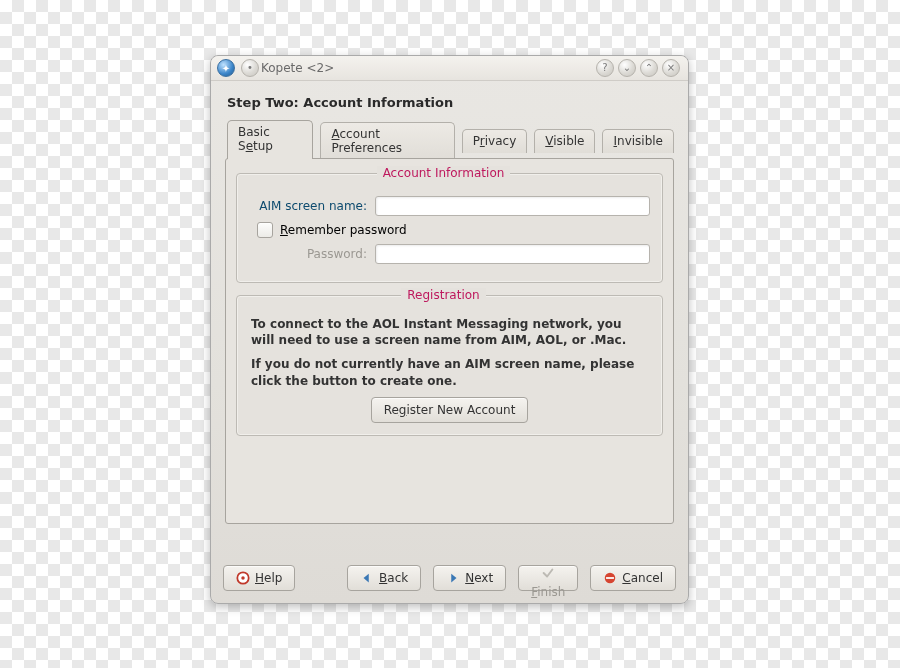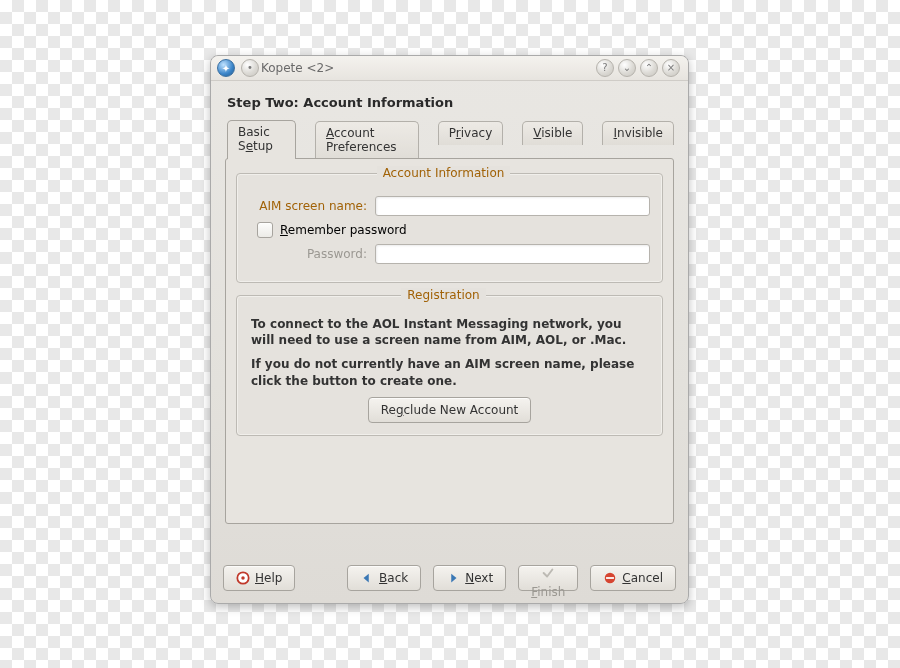--- a/index.html
+++ b/index.html
@@ -77,22 +77,22 @@
   .step-title {
     font-weight: bold;
     font-size: 13px;
     color: #2a2a2a;
     margin: 4px 2px 10px 2px;
   }
 
   
   .tabs {
     display: flex;
-    align-items: flex-start;
-    gap: 19px;
+    align-items: center;
+    gap: 7px;
     padding-left: 2px;
     position: relative;
     margin-top: 9px;
   }
   .tab {
     padding: 4px 10px 5px 10px;
     font-size: 12px;
     color: #333;
     background: linear-gradient(to bottom, #edeae5, #e0ddd7);
     border: 1px solid #b3b0aa;
@@ -130,37 +130,37 @@
     padding: 16px 12px 12px 12px;
     position: relative;
     background: #e5e2dd;
     box-shadow: inset 0 0 0 1px #f1efeb;
   }
   .groupbox .legend {
     position: absolute;
     top: -8px; left: 0; right: 12px;
     text-align: center;
     font-size: 12px;
-    color: #a16207;
+    color: #be185d;
   }
   .groupbox .legend span {
     background: #e5e2dd;
     padding: 0 6px;
   }
 
   .form-row {
     display: flex;
     align-items: center;
     margin: 6px 0;
   }
   .form-row label.right {
     width: 118px;
     text-align: right;
     margin-right: 8px;
-    color: #a16207;
+    color: #0c4a6e;
   }
   .form-row label.disabled { color: #9b9892; }
   input[type="text"], input[type="password"] {
     flex: 1;
     height: 20px;
     box-sizing: border-box;
     background: #fff;
     border: 1px solid #b6b3ad;
     border-radius: 3px;
     padding: 0 4px;
@@ -300,21 +300,21 @@
 
       <div class="groupbox">
         <div class="legend"><span>Registration</span></div>
 
         <div class="reg-text">To connect to the AOL Instant Messaging network, you will need to use a screen name from AIM, AOL, or .Mac.</div>
         <div class="reg-text">If you do not currently have an AIM screen name, please click the button to create one.</div>
 
         <div class="btn-row-center">
           <span class="btn">
             <span>
-              <span>Re</span><span class="mn">g</span><span>clude New Account</span>
+              <span>Re</span><span class="mn">g</span><span>ister New Account</span>
             </span>
           </span>
         </div>
       </div>
 
     </div>
   </div>
 
   <div class="buttonbar">
     <span class="btn">

